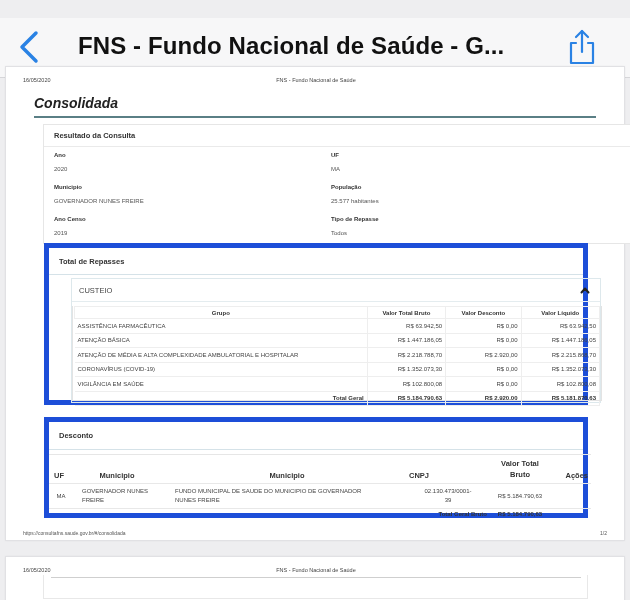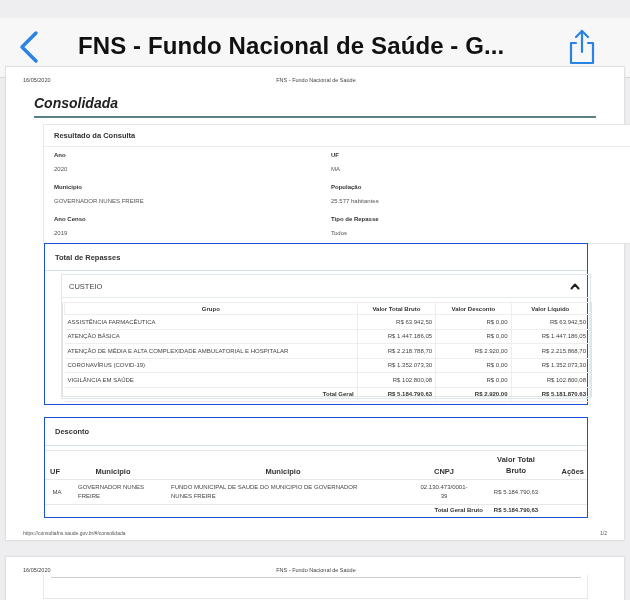--- a/index.html
+++ b/index.html
@@ -21,26 +21,26 @@
   .h1-rule { position: absolute; left: 28px; top: 49px; width: 562px; height: 2px; background: #5a7f85; }
 
   .card { position: absolute; border: 1px solid #e6e6e6; background: #fff; }
   .card-consulta { left: 37px; top: 57px; width: 624px; height: 120px; }
   .card-title { position: absolute; left: 10px; top: 6px; font-size: 7.5px; font-weight: bold; color: #333; }
   .card-sep { position: absolute; left: 0; right: 0; top: 21px; height: 1px; background: #eaeaea; }
 
   .field-label { position: absolute; font-size: 6px; font-weight: bold; color: #333; }
   .field-value { position: absolute; font-size: 6px; color: #555; }
 
-  .card-blue { border: 1px solid #1d4ed8; }
+  .card-blue { border: 5px solid #1d4ed8; }
   .card-total { left: 38px; top: 176px; width: 544px; height: 162px; }
   .card-total .card-title { top: 9px; }
   .card-total .card-sep { top: 26px; background: #d5e2e8; }
 
-  .custeio { position: absolute; left: 16px; top: 30px; width: 530px; height: 125px; border: 1px solid #dde8ec; }
+  .custeio { position: absolute; left: 22px; top: 30px; width: 530px; height: 125px; border: 1px solid #dde8ec; }
   .custeio-head { position: absolute; left: 0; top: 0; right: 0; height: 23px; border-bottom: 1px solid #e4ecef; }
   .custeio-label { position: absolute; left: 7px; top: 7px; font-size: 7.5px; color: #444; }
   .chev { position: absolute; right: 10px; top: 7px; width: 10px; height: 8px; cursor: pointer; }
 
   table { border-collapse: collapse; }
   .tbl-grupo { position: absolute; left: 2px; top: 27px; width: 526px; font-size: 6px; color: #444; }
   .tbl-grupo th { font-weight: bold; color: #333; height: 12px; border: 1px solid #eeeeee; text-align: center; }
   .tbl-grupo td { height: 14.5px; border-top: 1px solid #eeeeee; border-bottom: 1px solid #eeeeee; padding: 0 3px; }
   .tbl-grupo td.num { text-align: right; border-left: 1px solid #eeeeee; border-right: 1px solid #eeeeee; }
   .tbl-grupo tr.total td { font-weight: bold; color: #333; }
@@ -189,21 +189,21 @@
             <col style="width:244px">
             <col style="width:78px">
             <col style="width:66px">
             <col style="width:38px">
           </colgroup>
         <tbody>
             <tr style="height:28px">
           <th style="text-align:left;padding-left:5px">UF</th>
           <th style="text-align:center">Municipio</th>
           <th style="text-align:center">Municipio</th>
-          <th style="text-align:center">CNPJ</th>
+          <th style="text-align:left">CNPJ</th>
           <th style="text-align:center;line-height:11px">
             <div>Valor Total</div>
             <div>Bruto</div>
           </th>
           <th style="text-align:right;padding-right:3px">Ações</th>
         </tr>
         <tr style="height:25px">
           <td style="text-align:center;padding-left:4px">MA</td>
           <td style="padding-left:13px;line-height:9px">
             <div>GOVERNADOR NUNES</div>

